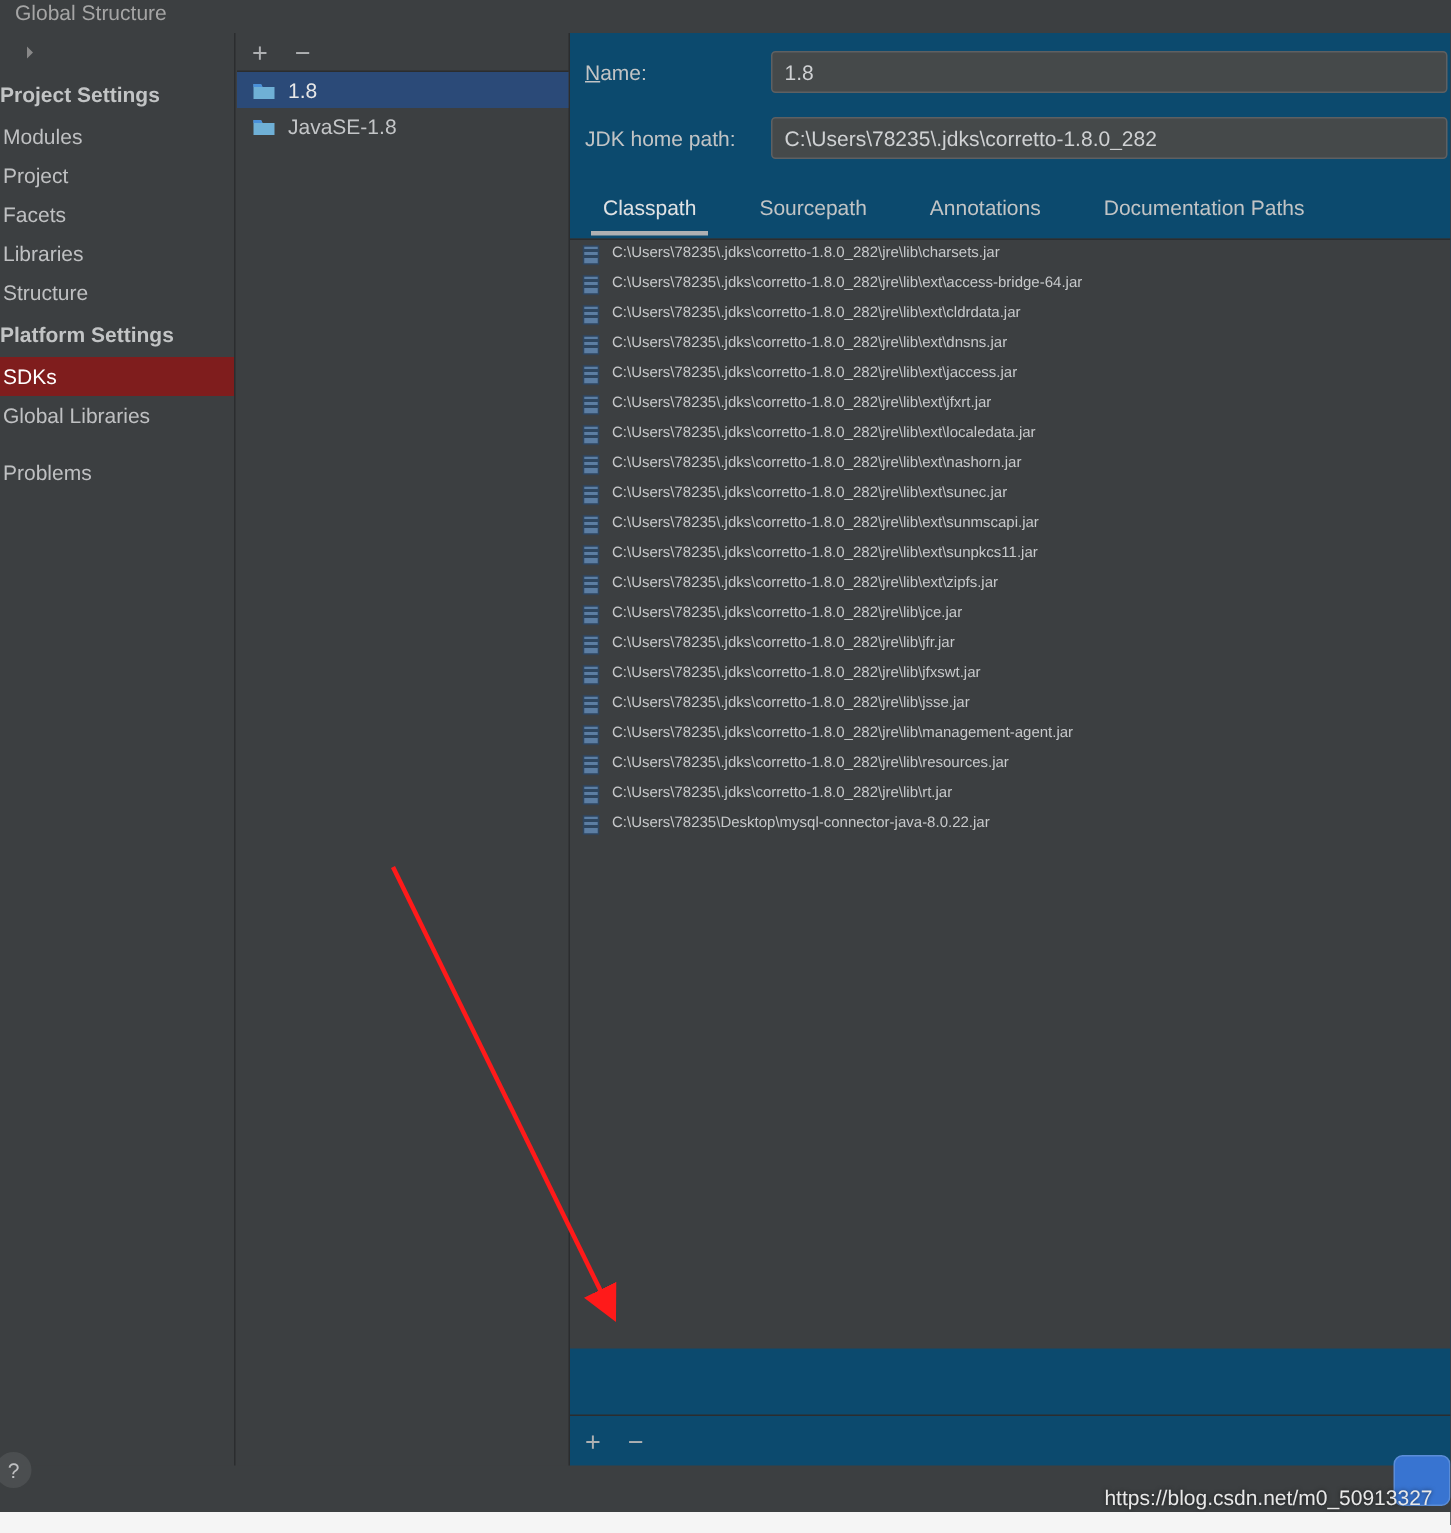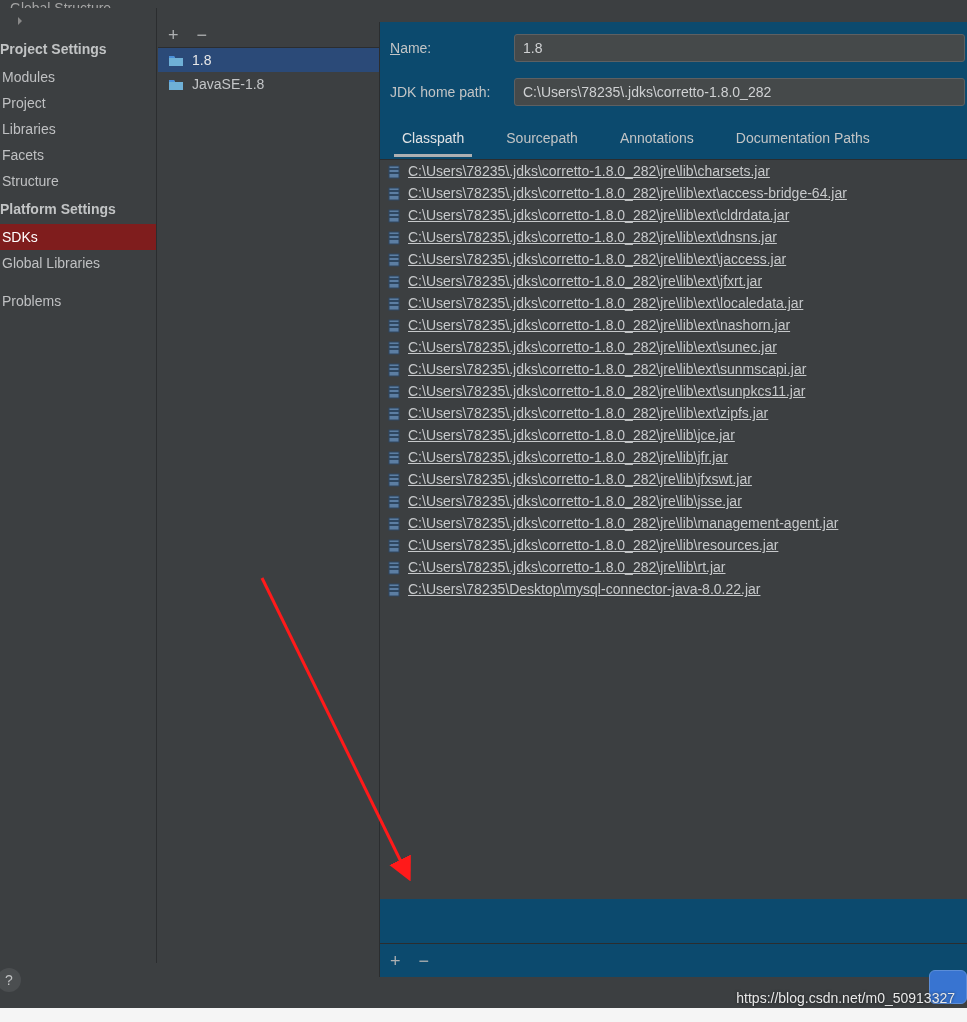--- a/index.html
+++ b/index.html
@@ -9,21 +9,21 @@
     font-family: "Segoe UI", Arial, sans-serif;
     font-size: 14px;
     overflow: hidden; position: relative;
   }
   
   .title-row {
     height: 18px; padding: 0 10px; color: #a5a5a5; font-size: 14px;
   }
   
   .sidebar {
-    position: absolute; left: 0; top: 8px; width: 157px;
+    position: absolute; left: 0; top: 22px; width: 157px;
     height: 955px; background: #3c3f41;
     border-right: 1px solid #2b2d2f;
   }
   .back-arrow {
     display: flex; align-items: center; padding: 6px 8px;
     height: 26px; color: #888;
   }
   .back-arrow svg { fill: #888; }
   .sect-hdr {
     padding: 7px 2px 7px 0; font-weight: 600; color: #c2c4c5;
@@ -81,22 +81,22 @@
     border-bottom: 3px solid transparent;
   }
   .tab.sel { border-bottom-color: #aeb0b2; color: #e0e2e4; }
   .list-area {
     border-top: 1px solid #2b2d2f;
     margin-top: 2px;
     height: 740px; overflow: auto;
     background: #3c3f41;
   }
   .jar-row {
-    display: flex; align-items: flex-end; gap: 8px;
-    padding: 3px 8px; color: #c7c9cb; font-size: 14px; text-decoration: underline;
+    display: flex; align-items: flex-start; gap: 8px;
+    padding: 3px 8px; color: #c7c9cb; font-size: 10px;
   }
   .jar-icon { width: 12px; height: 14px; display: inline-block; }
   .bot-tools {
     position: absolute; bottom: 0; left: 0; right: 0;
     height: 34px; display: flex; align-items: center; gap: 18px;
     padding-left: 10px;
     border-top: 1px solid #2b2d2f;
   }
   
   .watermark {
@@ -134,22 +134,22 @@
   <div class="back-arrow">
     <svg width="18" height="12" viewBox="0 0 18 12">
       <path d="M0 6 H14 M10 2 L14 6 L10 10"></path>
     </svg>
   </div>
 
   <div class="sect-hdr">Project Settings</div>
   <div id="side-list-1">
       <div class="side-item">Modules</div>
       <div class="side-item">Project</div>
+      <div class="side-item">Facets</div>
       <div class="side-item">Libraries</div>
-      <div class="side-item">Facets</div>
       <div class="side-item">Structure</div>
     </div>
 
   <div class="sect-hdr">Platform Settings</div>
   <div id="side-list-2">
       <div class="side-item selected">SDKs</div>
       <div class="side-item">Global Libraries</div>
     </div>
 
   <div class="spacer-row"></div>

